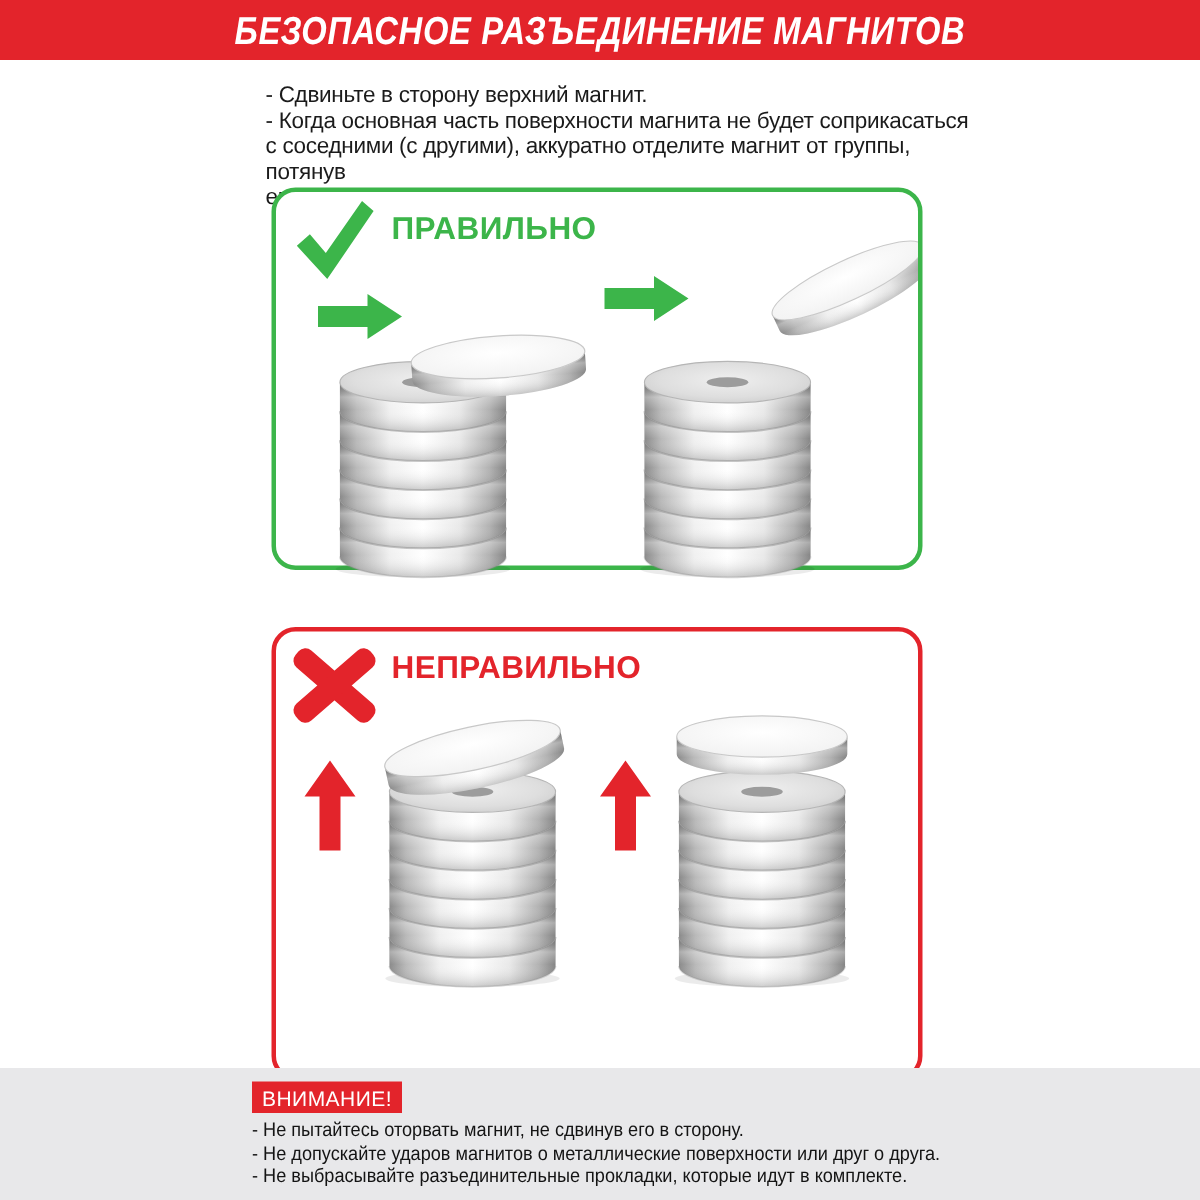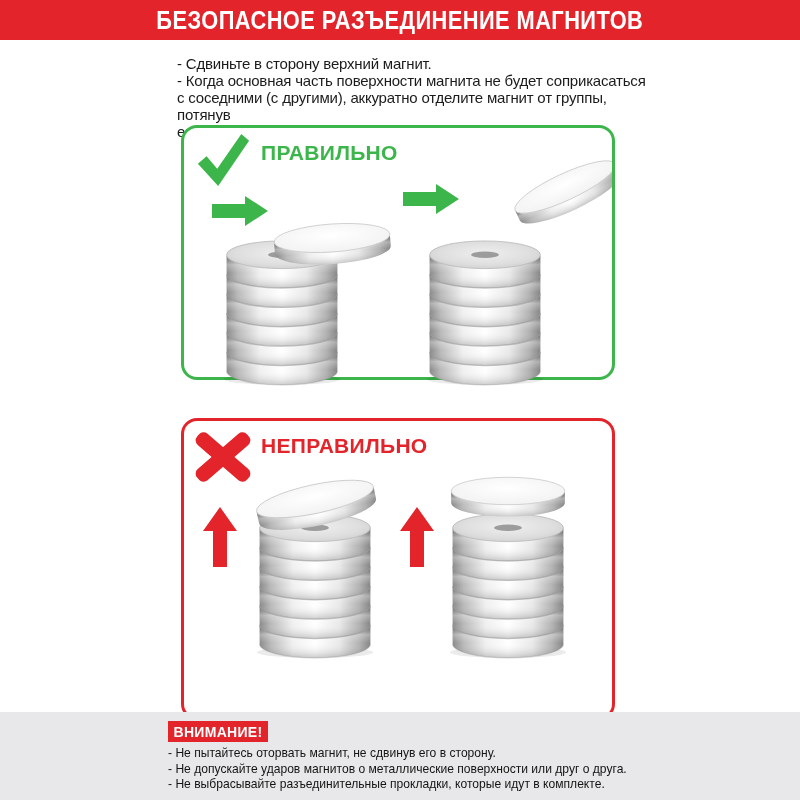--- a/index.html
+++ b/index.html
@@ -3,21 +3,21 @@
 <meta charset="utf-8">
 <style>
   html,body{margin:0;padding:0;}
   body{
     width:800px;height:800px;position:relative;background:#ffffff;
     font-family:"Liberation Sans",sans-serif;overflow:hidden;
     --accent-red:#e3242b;--accent-green:#3cb54a;--footer-bg:#e8e8ea;--text-dark:#1b1b1b;--white:#ffffff;
   }
   .banner{
     position:absolute;left:0;top:0;width:800px;height:40px;background:var(--accent-red);
-    display:flex;align-items:center;justify-content:center;
+    display:flex;align-items:center;justify-content:center;font-style:italic;
   }
   .banner-text{
     color:var(--white);font-weight:bold;font-size:26px;letter-spacing:.5px;
     transform:scaleX(.84);transform-origin:center;white-space:nowrap;
   }
   .intro{
     position:absolute;left:177px;top:55px;width:480px;
     font-size:15px;line-height:17px;letter-spacing:-.2px;color:var(--text-dark);white-space:pre-line;
   }
   .panel{
@@ -33,21 +33,21 @@
   .incorrect .panel-title{color:var(--accent-red);}
   .mark-icon{position:absolute;overflow:visible;}
   .check-pos{left:11px;top:3px;}
   .x-pos{left:13px;top:12px;}
   .illus{position:absolute;left:0;top:0;width:428px;height:262px;}
   .footer{
     position:absolute;left:0;top:712px;width:800px;height:88px;background:var(--footer-bg);
   }
   .badge{
     position:absolute;left:168px;top:9px;width:100px;height:21px;background:var(--accent-red);
-    color:var(--white);font-size:14px;font-weight:bold;display:flex;align-items:center;justify-content:center;
+    color:var(--white);font-size:14px;font-weight:normal;display:flex;align-items:center;justify-content:center;
     letter-spacing:.3px;
   }
   .warn-lines{
     position:absolute;left:168px;top:33px;font-size:13px;line-height:15.5px;color:#141414;
     white-space:pre-line;transform:scaleX(.93);transform-origin:left top;width:560px;
   }
   .defs-holder{position:absolute;width:0;height:0;}
 </style>
 </head>
 <body style="--accent-red: #e3242b; --accent-green: #3cb54a; --footer-bg: #e8e8ea; --text-dark: #1b1b1b; --white: #ffffff;">

